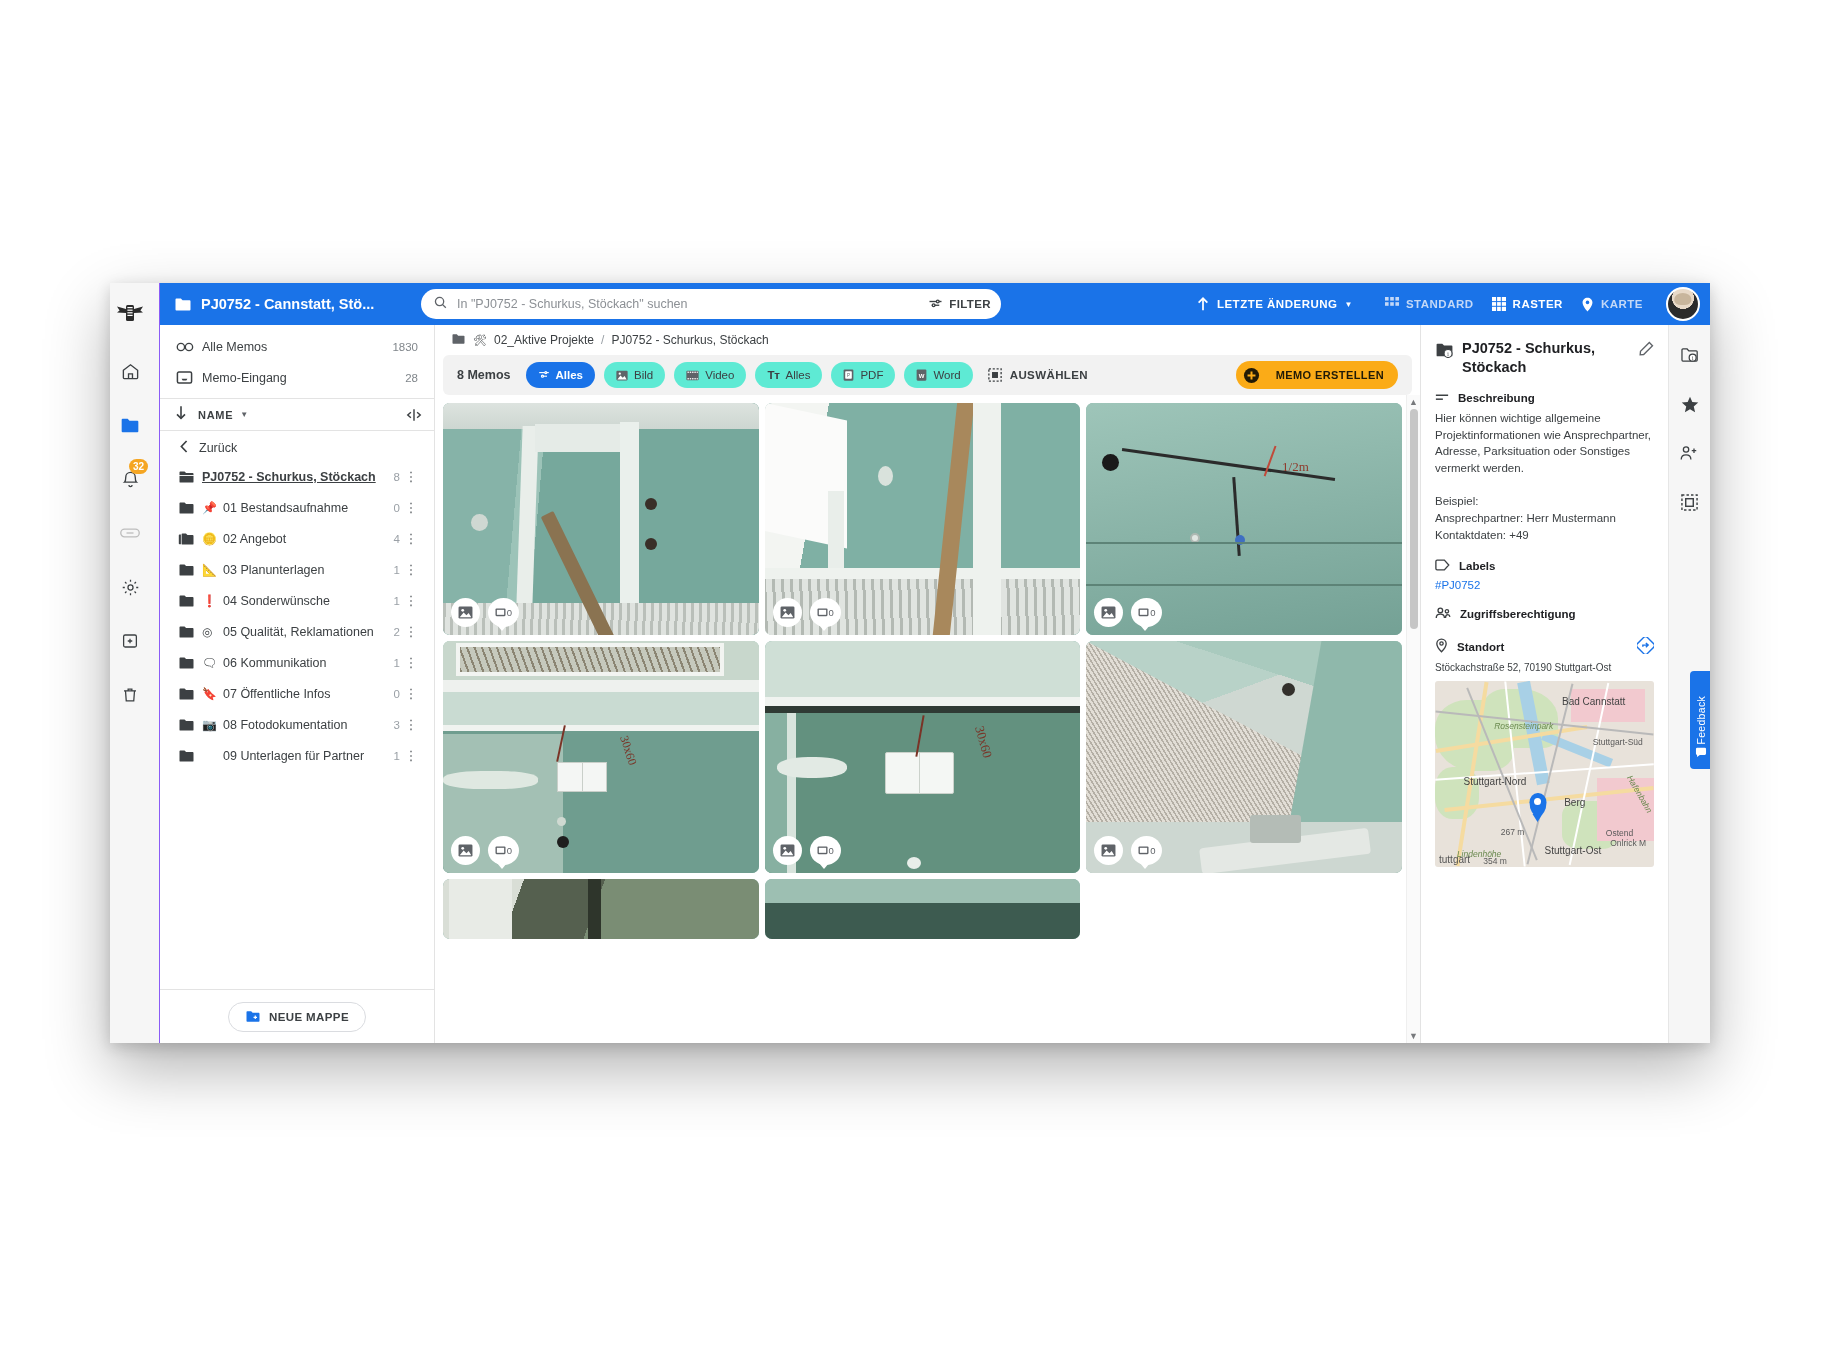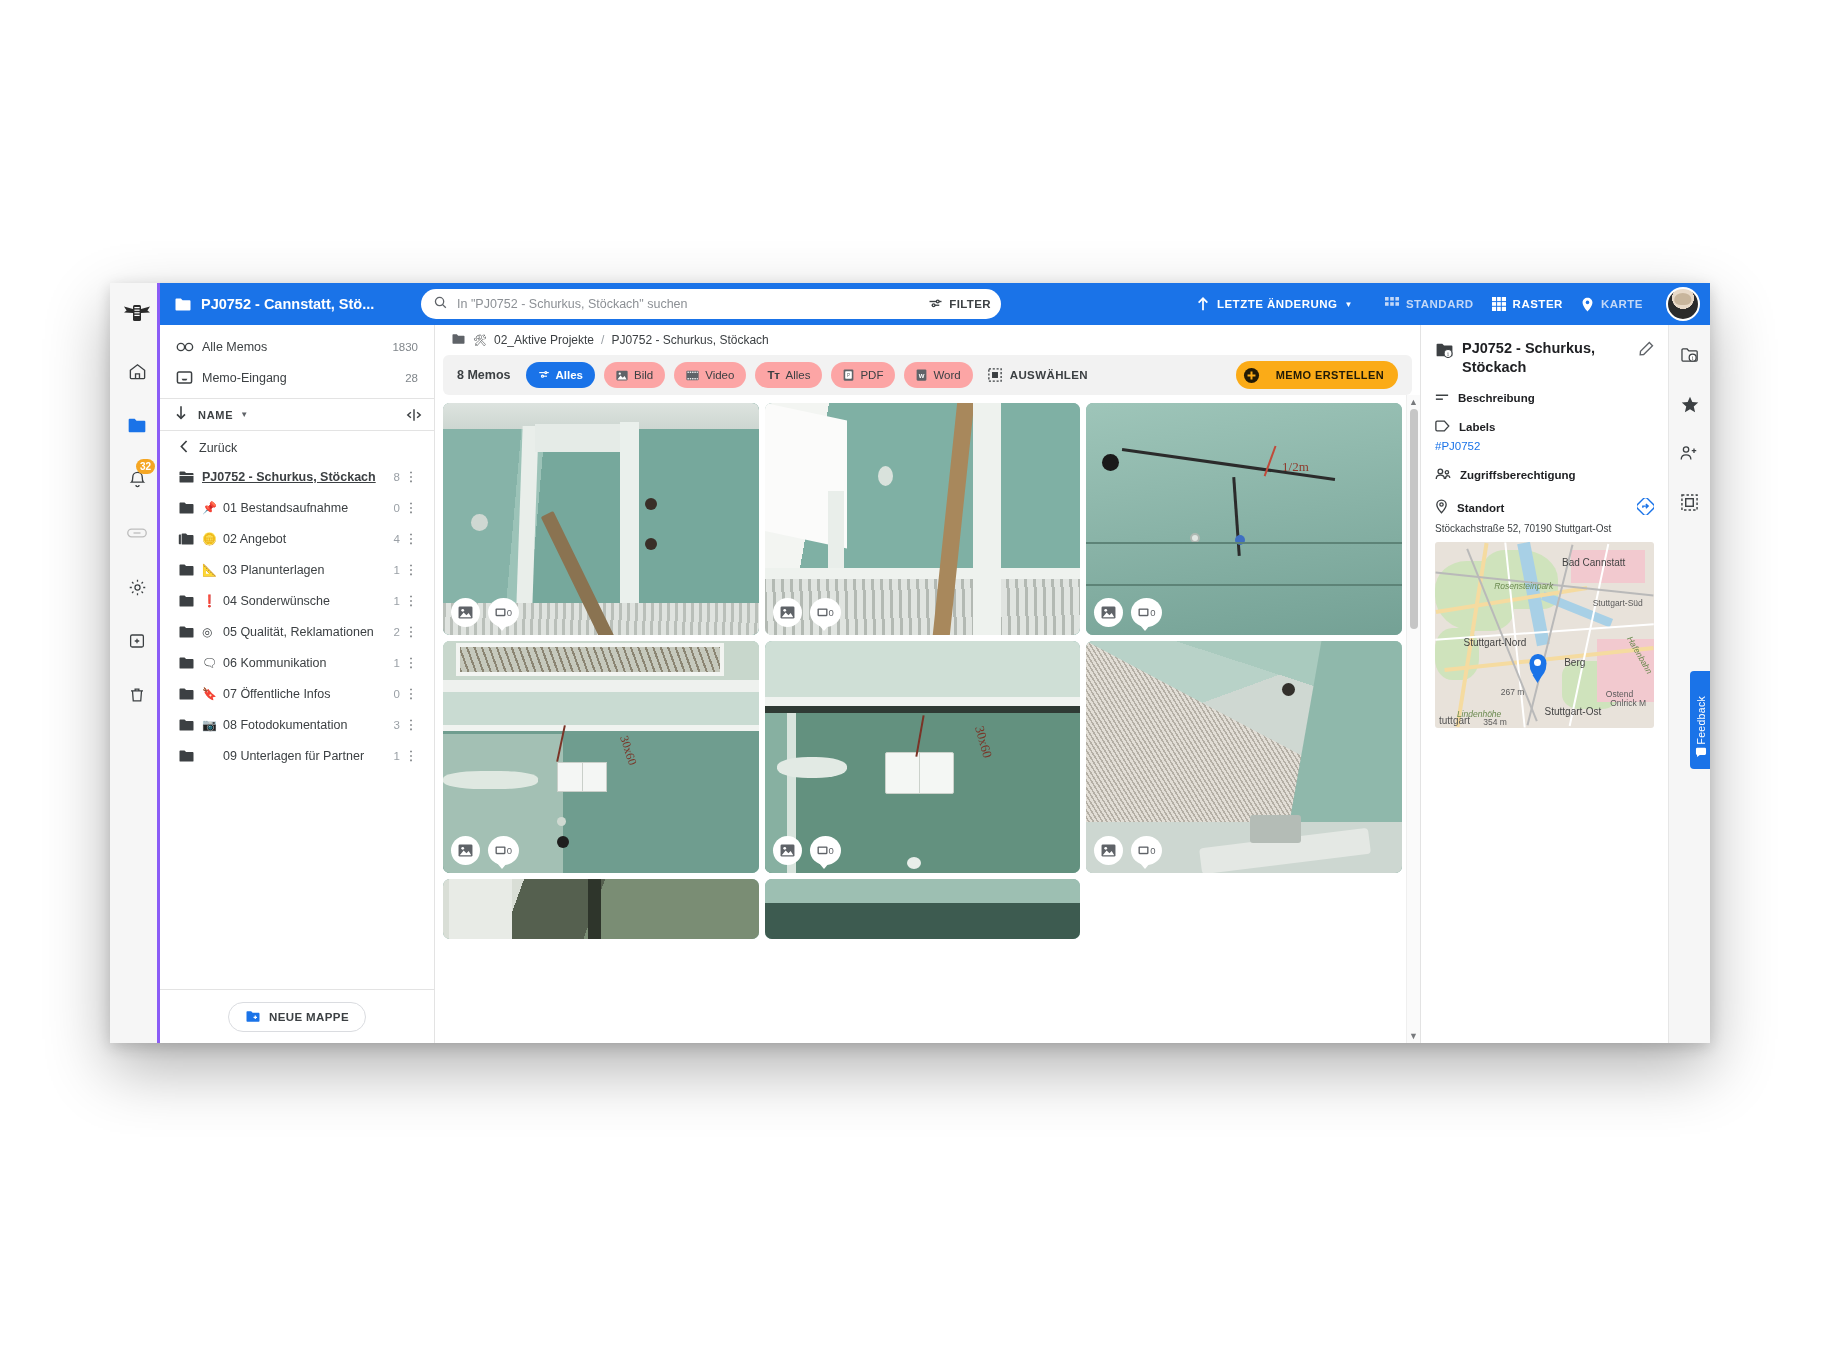--- a/index.html
+++ b/index.html
@@ -18,22 +18,22 @@
     background: #ffffff;
     box-shadow: 0 26px 60px rgba(0,0,0,0.30), 0 4px 14px rgba(0,0,0,0.16);
     display: flex;
     overflow: hidden;
   }
 
   
   #left-rail {
     width: 50px; flex: 0 0 50px;
     background: #f6f6f6;
-    border-right: 3px solid #8b5cf6;
-    display: flex; flex-direction: column; align-items: flex-end;
+    border-right: 1px solid #8b5cf6;
+    display: flex; flex-direction: column; align-items: flex-start;
     padding-top: 8px;
   }
   .rail-icon {
     width: 40px; height: 40px;
     display: flex; align-items: center; justify-content: center;
     margin-bottom: 14px;
     position: relative;
     color: #3c4043;
   }
   .rail-icon svg { display: block; }
@@ -184,21 +184,21 @@
   #breadcrumb .crumb-sep { color: #9aa0a6; }
   #filterbar {
     height: 40px; margin: 0 8px 0 8px;
     background: #f2f2f2; border-radius: 6px;
     display: flex; align-items: center; gap: 9px;
     padding: 0 14px;
   }
   #memo-count { font-size: 12.5px; font-weight: 700; color: #3c4043; margin-right: 6px; }
   .chip {
     height: 26px; border-radius: 13px;
-    background: #fca5a5; color: #3c4043;
+    background: #5eead4; color: #3c4043;
     display: flex; align-items: center; gap: 6px;
     padding: 0 12px; font-size: 11.5px;
   }
   .chip.chip-active { background: #1a73e8; color: #fff; font-weight: 600; }
   #select-btn {
     display: flex; align-items: center; gap: 8px;
     font-size: 11.5px; font-weight: 700; color: #3c4043;
     letter-spacing: .4px; margin-left: 6px; white-space: nowrap;
   }
   #memo-create {
@@ -1003,20 +1003,25 @@
 
         <div class="sec-head">
           <span>
             <svg width="14" height="10" viewBox="0 0 16 10" fill="none" stroke="#3c4043" stroke-width="1.7">
                 <line x1="1" y1="3" x2="15" y2="3"></line>
                 <line x1="1" y1="7.5" x2="9" y2="7.5"></line>
               </svg>
           </span>
           <span>Beschreibung</span>
         </div>
+        <div class="sec-body">Hier können wichtige allgemeine Projektinformationen wie Ansprechpartner, Adresse, Parksituation oder Sonstiges vermerkt werden.
+
+Beispiel:
+Ansprechpartner: Herr Mustermann
+Kontaktdaten: +49</div>
 
         <div class="sec-head">
           <span>
             <svg width="15" height="12" viewBox="0 0 17 13" fill="none" stroke="#3c4043" stroke-width="1.5">
                 <path d="M1 2.4a1.4 1.4 0 0 1 1.4-1.4h8.2l5 5.5-5 5.5H2.4A1.4 1.4 0 0 1 1 10.6z"></path>
               </svg>
           </span>
           <span>Labels</span>
         </div>
         <div class="label-chip">#PJ0752</div>

